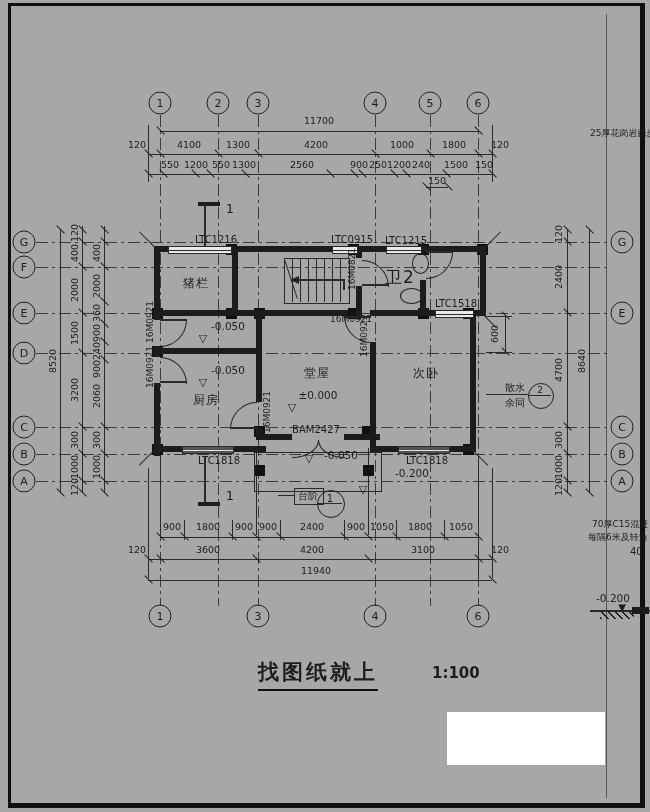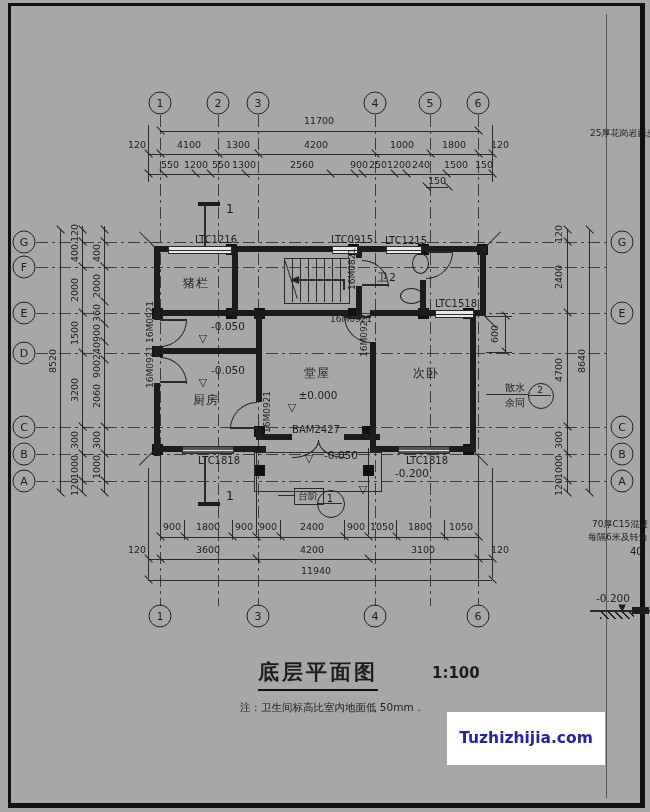--- a/index.html
+++ b/index.html
@@ -335,21 +335,21 @@
   <div class="thinbox" style="left:284px;top:258px;width:64px;height:44px;"></div>
   <div class="ln" style="left:271px;top:279px;width:40px;height:1.3px;transform:rotate(72deg);"></div>
   <div class="ln" style="left:298px;top:279px;width:46px;height:1.5px;"></div>
   <div class="abs" style="left:290px;top:276px;width:0;height:0;border-top:4px solid transparent;border-bottom:4px solid transparent;border-right:9px solid #222;"></div>
   <div class="ln" style="left:343px;top:279px;width:1.5px;height:11px;"></div>
 
   <div class="abs" style="left:412px;top:253px;width:15px;height:19px;border:1.4px solid #222;border-radius:50%;"></div>
   <div class="abs" style="left:400px;top:288px;width:21px;height:14px;border:1.4px solid #222;border-radius:50%;"></div>
 
   <span class="htext rlabel" style="left:196px;top:283px;">猪栏</span>
-  <span class="htext rlabel" style="left:387px;top:277px;font-size:11px;">卫2</span>
+  <span class="htext rlabel" style="left:400px;top:277px;font-size:17px;">卫2</span>
   <span class="htext rlabel" style="left:206px;top:400px;">厨房</span>
   <span class="htext rlabel" style="left:317px;top:373px;">堂屋</span>
   <span class="htext rlabel" style="left:426px;top:373px;">次卧</span>
 
   <span class="htext" style="left:228px;top:326px;font-size:10.5px;">-0.050</span>
   <span class="tri" style="left:203px;top:338px;">▽</span>
   <span class="htext" style="left:228px;top:370px;font-size:10.5px;">-0.050</span>
   <span class="tri" style="left:203px;top:382px;">▽</span>
   <span class="htext" style="left:318px;top:395px;font-size:10.5px;">±0.000</span>
   <span class="tri" style="left:292px;top:407px;">▽</span>
@@ -397,19 +397,17 @@
   <span class="htext" style="left:330px;top:498px;font-size:10px;">1</span>
   <div class="ln" style="left:318px;top:502.5px;width:24px;height:1.1px;"></div>
 
   <div class="w" style="left:198px;top:202px;width:22px;height:3.5px;"></div>
   <div class="ln" style="left:204px;top:204px;width:1.5px;height:43px;"></div>
   <span class="htext" style="left:230px;top:208px;font-size:13px;">1</span>
   <div class="w" style="left:198px;top:502px;width:22px;height:3.5px;"></div>
   <div class="ln" style="left:204px;top:456px;width:1.5px;height:47px;"></div>
   <span class="htext" style="left:230px;top:495px;font-size:13px;">1</span>
 
-  <span class="ttl">底层平面图</span>
+  <span class="ttl">找图纸就上</span>
   <span class="scale">1:100</span>
-  <span class="note">注：卫生间标高比室内地面低 50mm．</span>
   <div class="wm">
-    <span class="l2" id="wm2" style="color: rgb(34, 34, 187);">Tuzhizhijia.com</span>
   </div>
 </div>
 
 </body></html>

